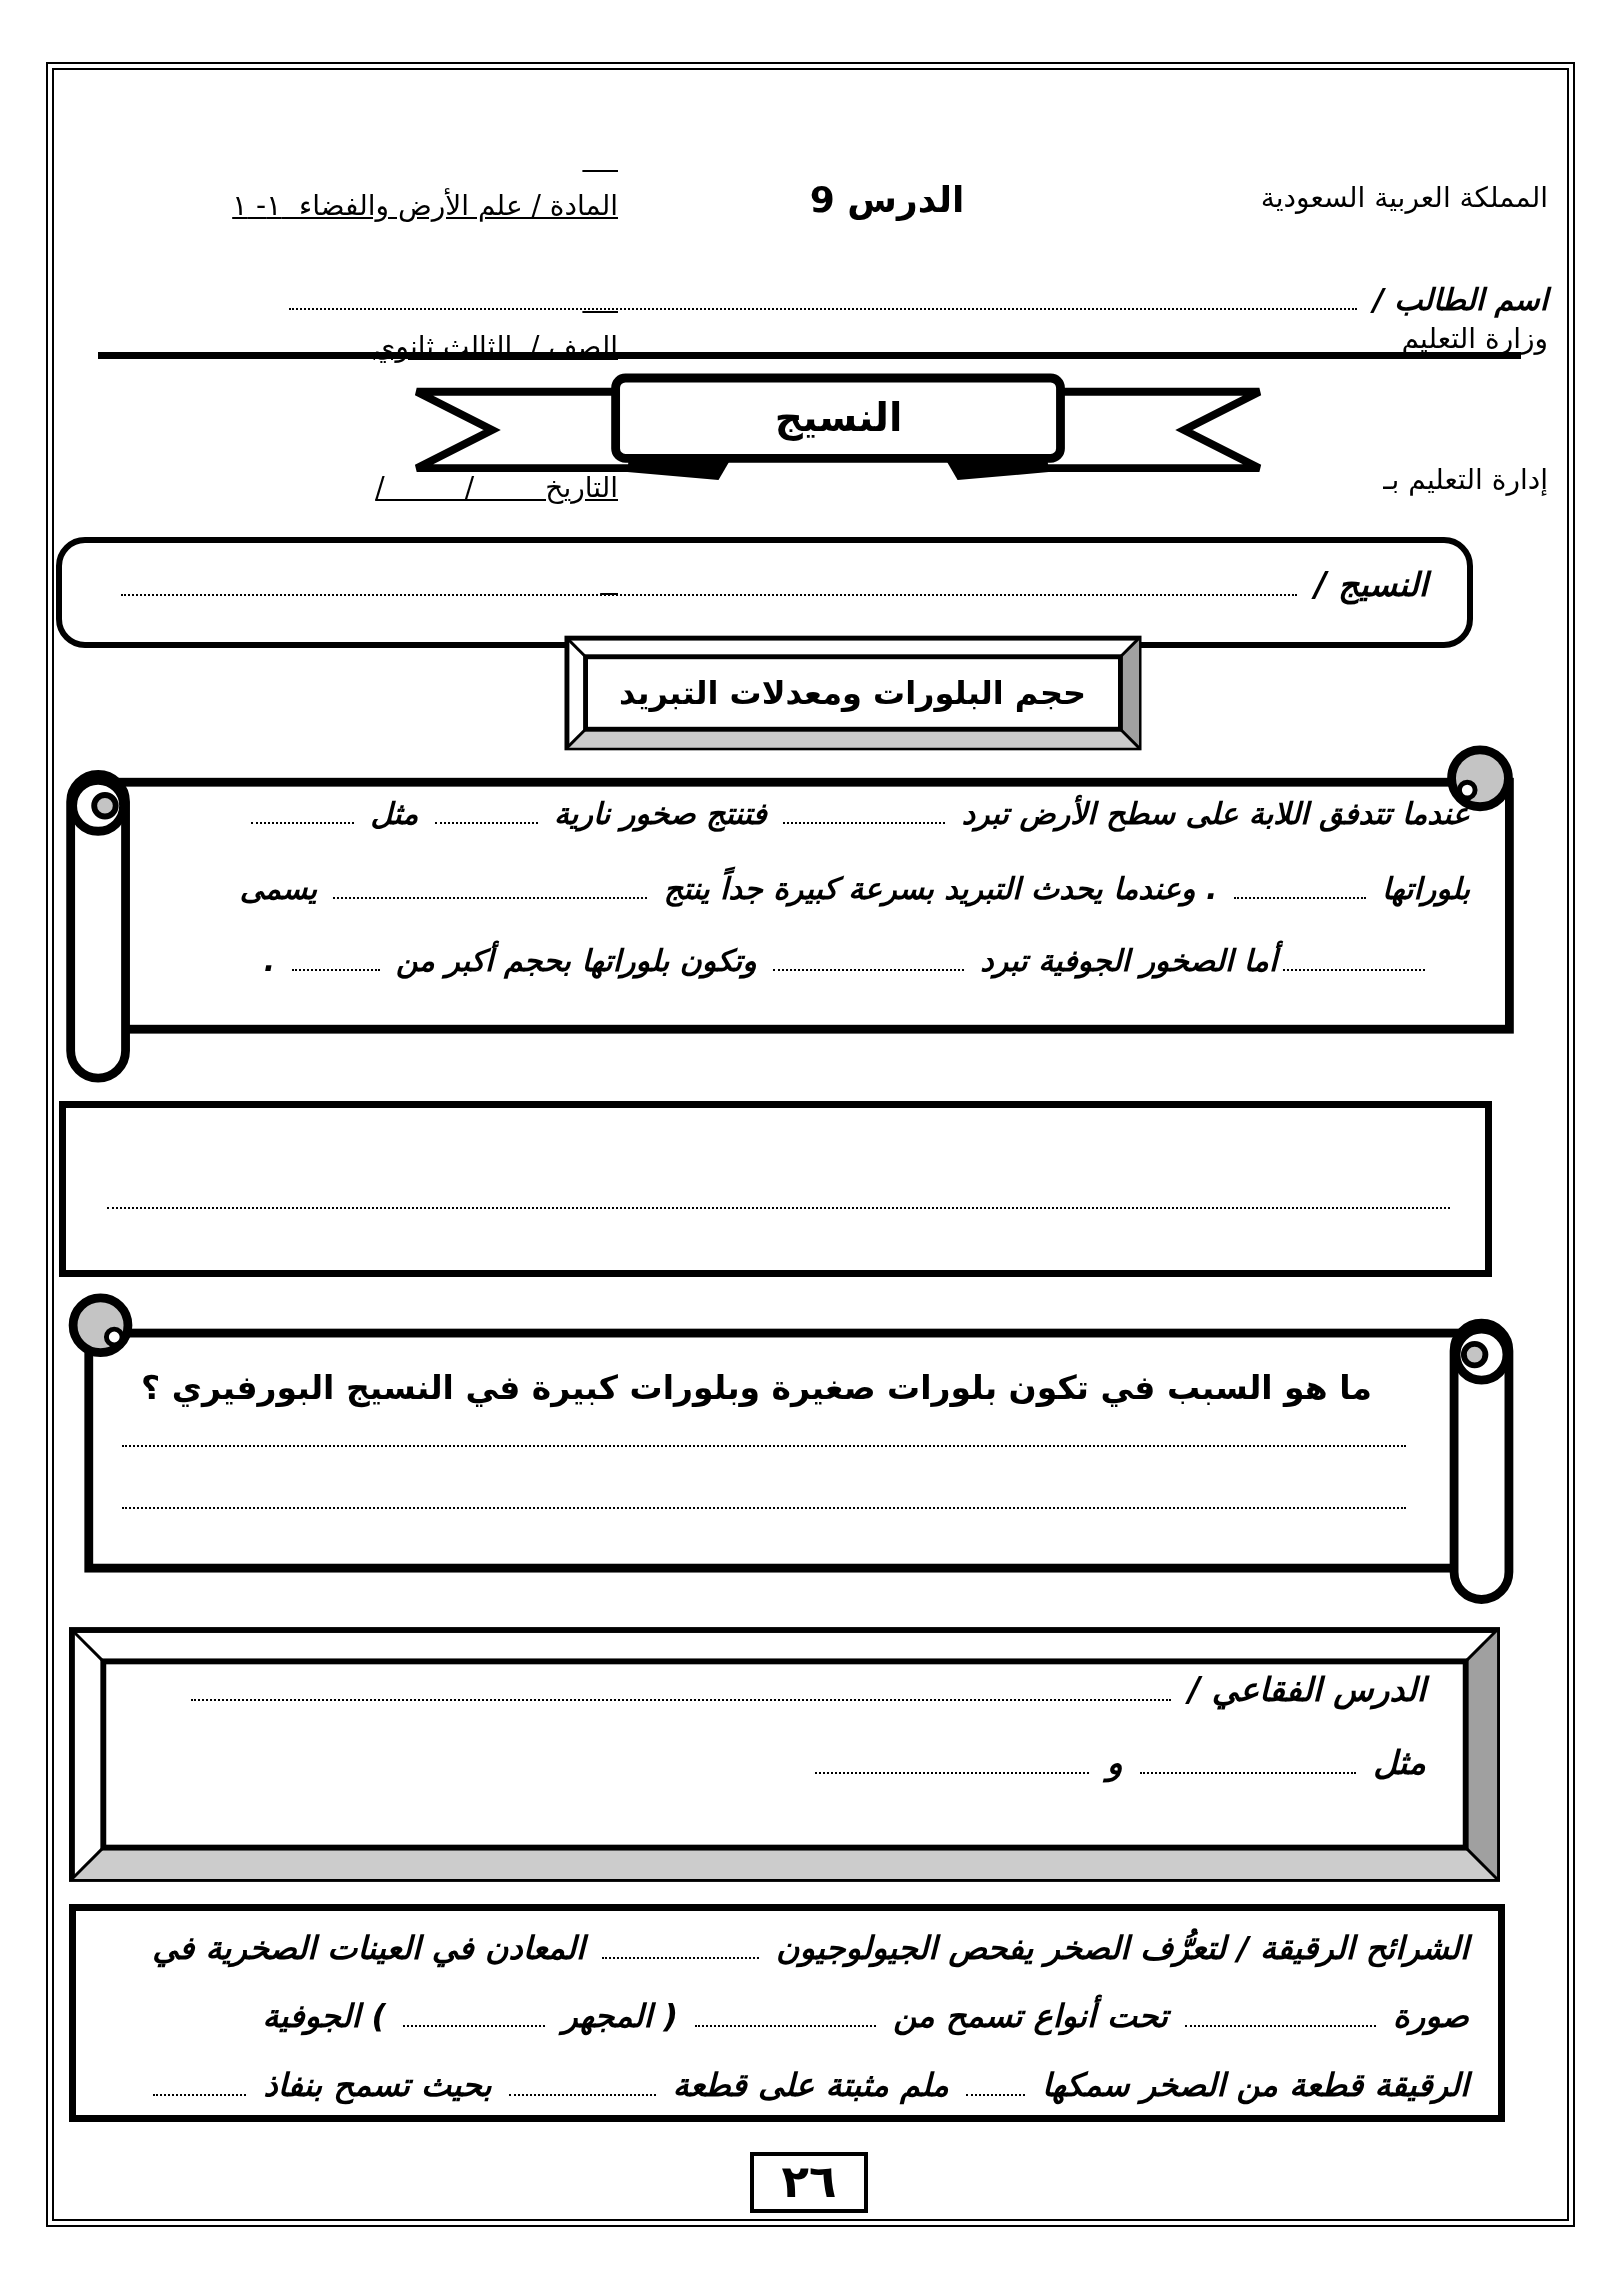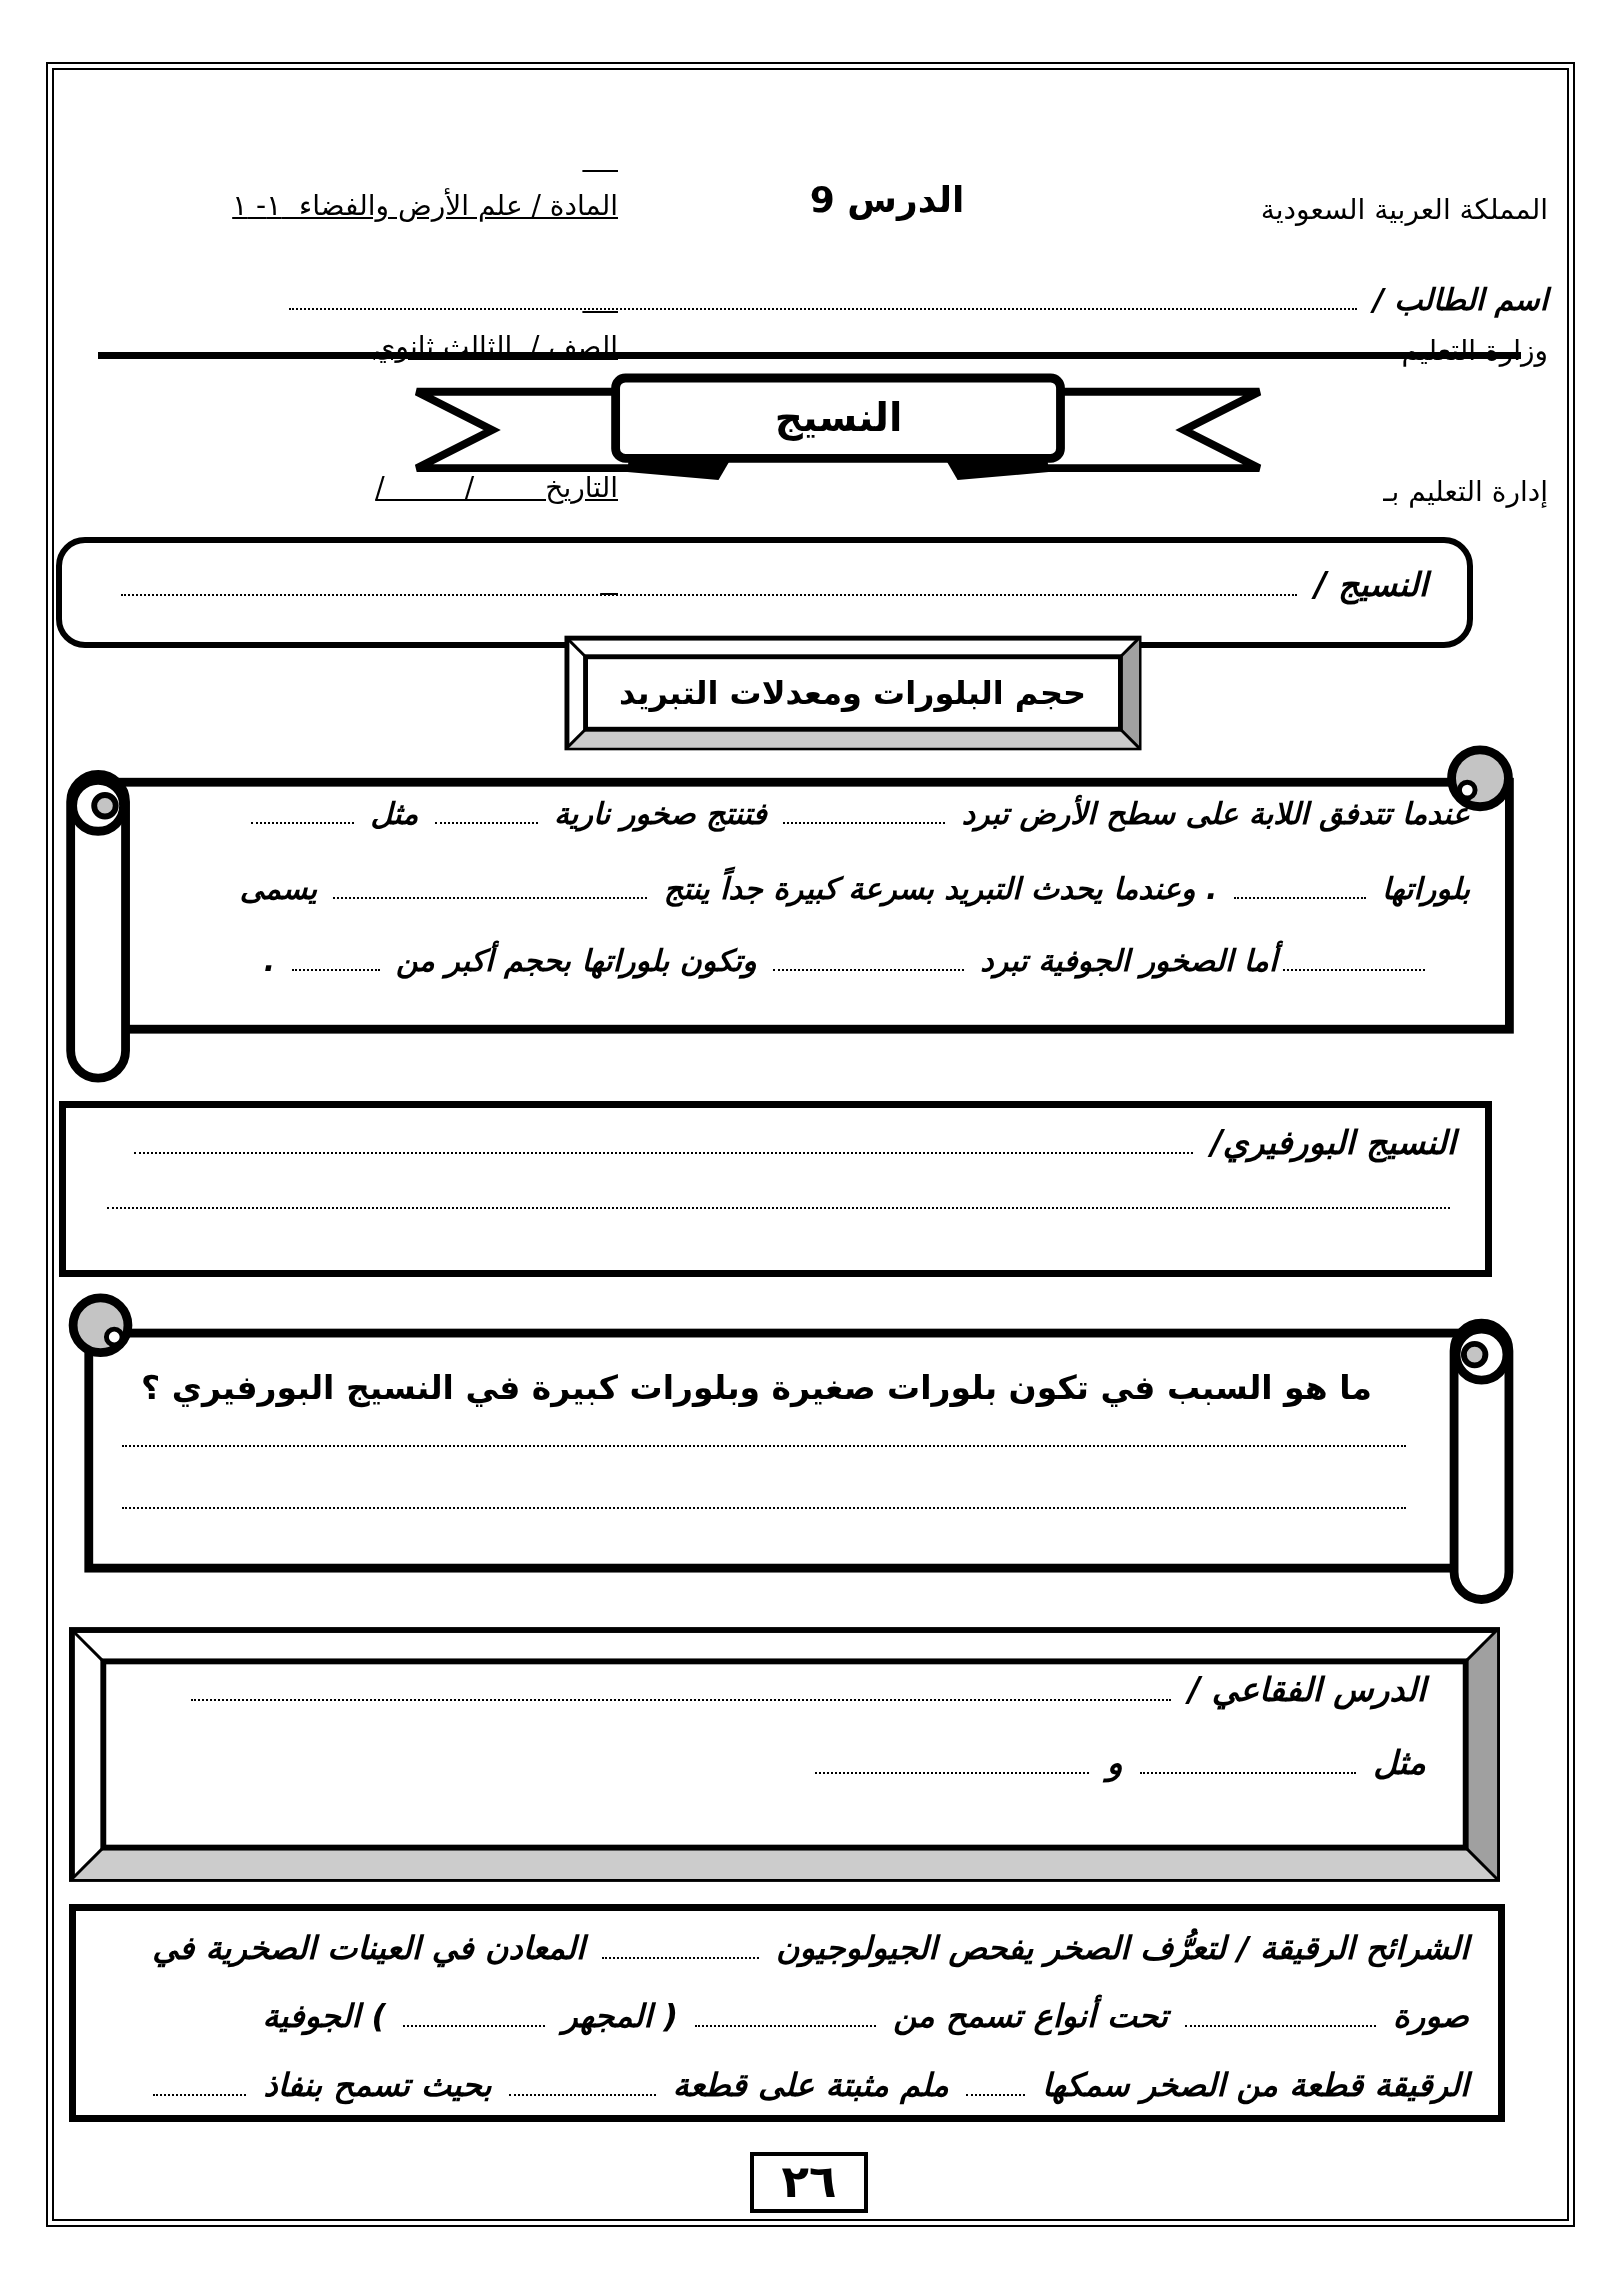--- a/index.html
+++ b/index.html
@@ -19,21 +19,21 @@
 </style>
 </head>
 <body>
 
 <div id="page">
 
   <div class="abs frame-outer">
     <div class="frame-inner"></div>
   </div>
 
-  <div class="abs hdr" style="top:92px;right:73px;text-align:right;">
+  <div class="abs hdr" style="top:80px;right:73px;text-align:right;">
     <div>المملكة العربية السعودية</div>
     <div>وزارة التعليم</div>
     <div>إدارة التعليم بـ</div>
   </div>
 
   <div class="abs hdr" style="top:88px;left:69px;width:549px;text-decoration:underline;">
     <div>المادة / علم الأرض والفضاء  ١- ١</div>
     <div>الصف /  الثالث ثانوي</div>
     <div>التاريخ        /         /</div>
   </div>
@@ -75,21 +75,20 @@
     <circle cx="1497" cy="806" r="8" fill="#fff" stroke="#000" stroke-width="5"></circle>
     <rect x="72" y="790" width="56" height="310" rx="28" fill="#fff" stroke="#000" stroke-width="9"></rect>
     <circle cx="100" cy="822" r="26" fill="#fff" stroke="#000" stroke-width="9"></circle>
     <circle cx="107" cy="822" r="11" fill="#c4c4c4" stroke="#000" stroke-width="6"></circle>
   </svg>
   <div class="abs seg-line" style="left:147px;top:796px;width:1323px;text-align:right;font-size:30px;"><span>عندما تتدفق اللابة على سطح الأرض تبرد </span><span class="blank" style="width: 162px;"></span><span> فتنتج صخور نارية </span><span class="blank" style="width: 103px;"></span><span> مثل </span><span class="blank" style="width: 103px;"></span></div>
   <div class="abs seg-line" style="left:147px;top:871px;width:1323px;text-align:right;font-size:30px;"><span>بلوراتها </span><span class="blank" style="width: 132px;"></span><span> . وعندما يحدث التبريد بسرعة كبيرة جداً ينتج </span><span class="blank" style="width: 314px;"></span><span> يسمى</span></div>
   <div class="abs seg-line" style="left:147px;top:943px;width:1284px;text-align:right;font-size:30px;"><span class="blank" style="width: 142px;"></span><span>أما الصخور الجوفية تبرد </span><span class="blank" style="width: 191px;"></span><span> وتكون بلوراتها بحجم أكبر من </span><span class="blank" style="width: 88px;"></span><span> .</span></div>
 
   <div class="abs thickbox" style="left:59px;top:1101px;width:1433px;height:176px;">
-    <div class="abs seg-line" style="top:14.7px;right:29px;font-size:33px;"><span>النسيج البورفيري/ </span><span class="blank" style="width: 1059px;"></span></div>
     <div class="abs seg-line" style="top:70px;right:29px;font-size:33px;"><span class="blank" style="width: 1343px;"></span></div>
   </div>
 
   <svg class="abs" style="left:54px;top:1289px;" width="1475" height="333" viewBox="55 1315 1505 340">
     <rect x="90" y="1360" width="1422" height="240" fill="#fff" stroke="#000" stroke-width="9"></rect>
     <circle cx="102" cy="1352" r="28" fill="#c4c4c4" stroke="#000" stroke-width="9"></circle>
     <circle cx="116" cy="1364" r="8" fill="#fff" stroke="#000" stroke-width="5"></circle>
     <rect x="1484" y="1350" width="56" height="282" rx="28" fill="#fff" stroke="#000" stroke-width="9"></rect>
     <circle cx="1512" cy="1382" r="26" fill="#fff" stroke="#000" stroke-width="9"></circle>
     <circle cx="1505" cy="1382" r="11" fill="#c4c4c4" stroke="#000" stroke-width="6"></circle>

